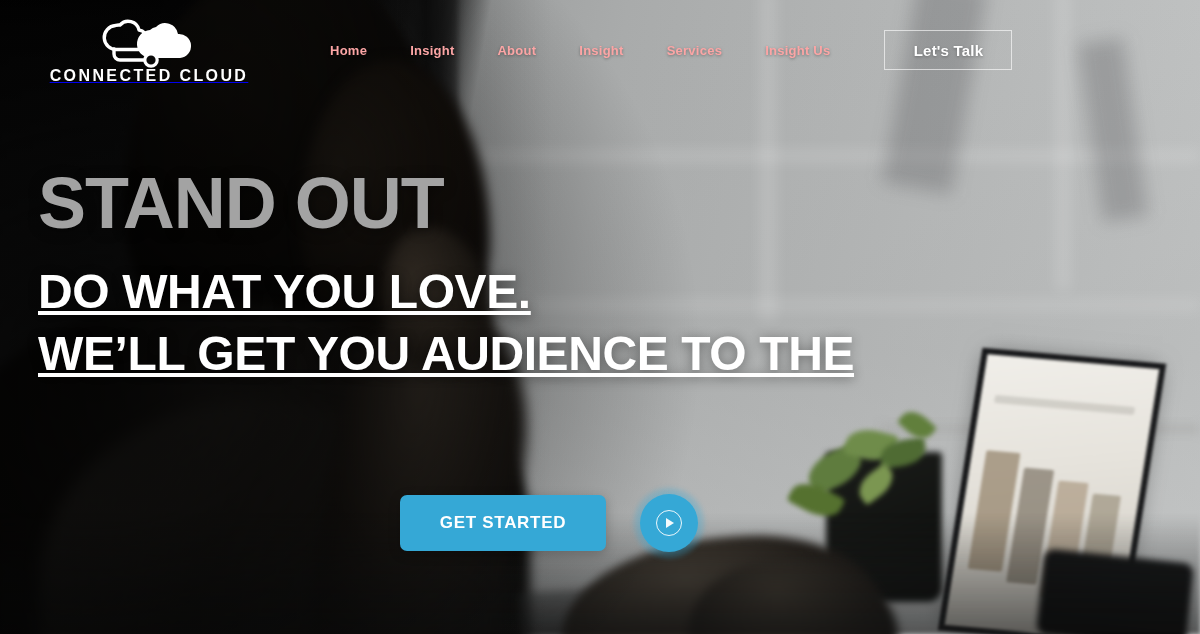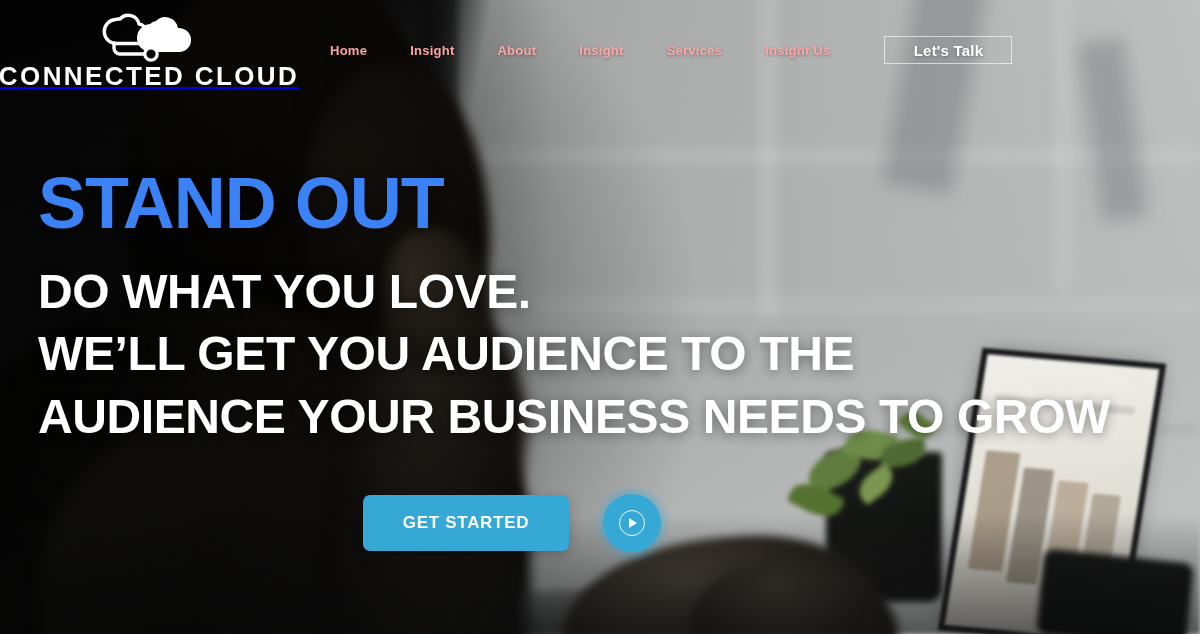--- a/index.html
+++ b/index.html
@@ -134,50 +134,50 @@
   }
 
   
   .header{
     position:absolute; left:0; top:0; width:1200px; height:100px;
     display:flex; align-items:center; z-index:20;
   }
   .logo{ display:flex; flex-direction:column; align-items:center; margin-left:44px; width:210px; }
   .logo-mark{ width:110px; height:56px; position:relative; }
   .logo-word{
-    color:#fff; font-size:26px; font-weight:700; letter-spacing:2.4px;
+    color:#fff; font-size:16px; font-weight:700; letter-spacing:2.4px;
     margin-top:-4px; white-space:nowrap; font-family:"Liberation Sans", sans-serif;
   }
 
   .nav{ display:flex; align-items:center; gap:43px; margin-left:76px; }
   .nav a{
     color:#fca5a5; text-decoration:none; font-size:13px; font-weight:700;
     letter-spacing:.25px; white-space:nowrap; text-shadow:0 1px 3px rgba(0,0,0,.35);
   }
   .talk-btn{
-    margin-left:54px; width:128px; height:28px; display:flex; align-items:center; justify-content:center;
+    margin-left:54px; width:128px; height:40px; display:flex; align-items:center; justify-content:center;
     border:1px solid rgba(255,255,255,.62); color:#fff; font-size:15px; font-weight:700;
     background:transparent; cursor:pointer; letter-spacing:.2px;
     font-family:"Liberation Sans", sans-serif; text-shadow:0 1px 3px rgba(0,0,0,.3);
   }
 
   
   .copy{ position:absolute; left:38px; top:168px; z-index:20; }
   .h1{
-    color:#3b82f6; font-size:72px; line-height:.98; font-weight:700; letter-spacing:-1px;
+    color:#a3a3a3; font-size:72px; line-height:.98; font-weight:700; letter-spacing:-1px;
     text-shadow:0 2px 14px rgba(0,0,0,.45);
   }
   .h2{
     margin-top:22px; color:#fff; font-weight:700; font-size:48px; line-height:1.31;
     letter-spacing:-.4px; text-shadow:0 2px 12px rgba(0,0,0,.42);
   }
-  .h2 div{ white-space:nowrap; }
-
-  
-  .cta-row{ position:absolute; left:363px; top:487px; display:flex; align-items:center; z-index:20; }
+  .h2 div{ white-space:nowrap;text-decoration:underline; }
+
+  
+  .cta-row{ position:absolute; left:400px; top:487px; display:flex; align-items:center; z-index:20; }
   .get-started{
     width:206px; height:56px; border:none; border-radius:7px; cursor:pointer;
     color:#fff; font-size:17px; font-weight:700; letter-spacing:.7px;
     font-family:"Liberation Sans", sans-serif;
     background:#35a8d6; box-shadow:0 3px 12px rgba(0,0,0,.22);
   }
   .play-wrap{
     margin-left:27px; width:72px; height:72px; position:relative; cursor:pointer;
     display:flex; align-items:center; justify-content:center;
   }
@@ -275,21 +275,20 @@
     </nav>
 
     <button class="talk-btn">Let's Talk</button>
   </div>
 
   <div class="copy">
     <div class="h1">STAND OUT</div>
     <div class="h2">
       <div>DO WHAT YOU LOVE.</div>
       <div>WE’LL GET YOU AUDIENCE TO THE</div>
-      <div>AUDIENCE YOUR BUSINESS NEEDS TO GROW</div>
     </div>
   </div>
 
   <div class="cta-row">
     <button class="get-started">GET STARTED</button>
 
     <div class="play-wrap">
       <span class="play-halo"></span>
       <span class="play-core">
         <span class="play-ring">

